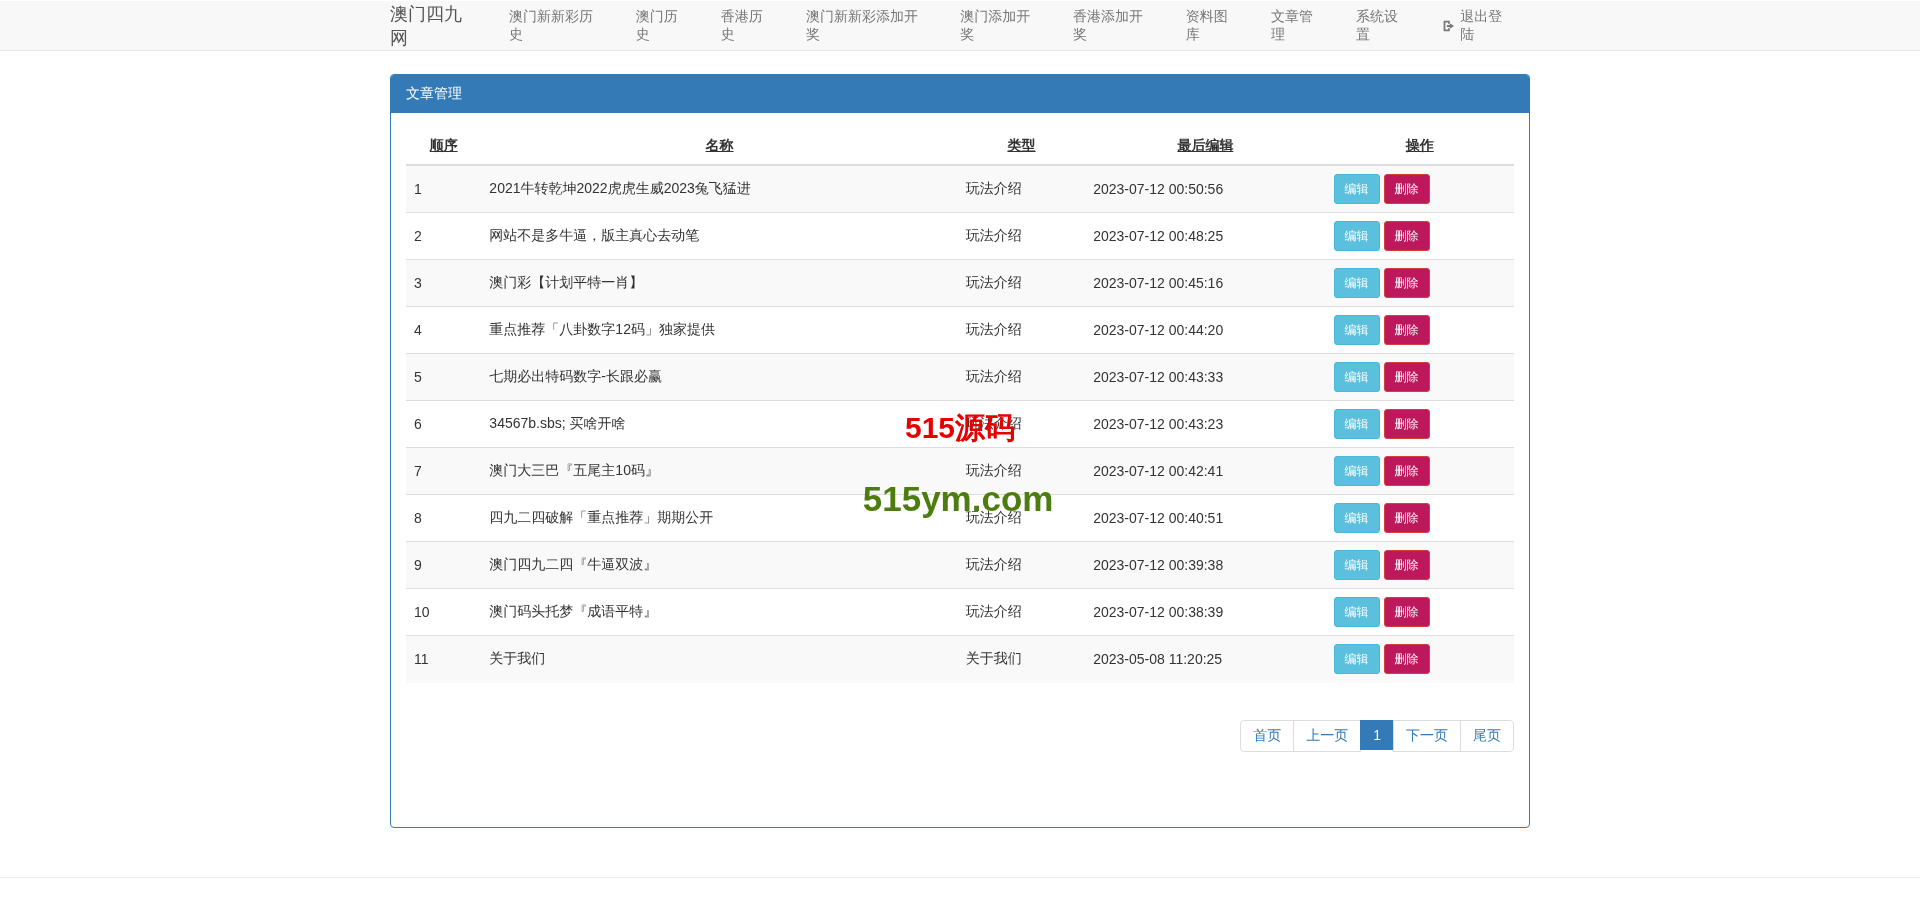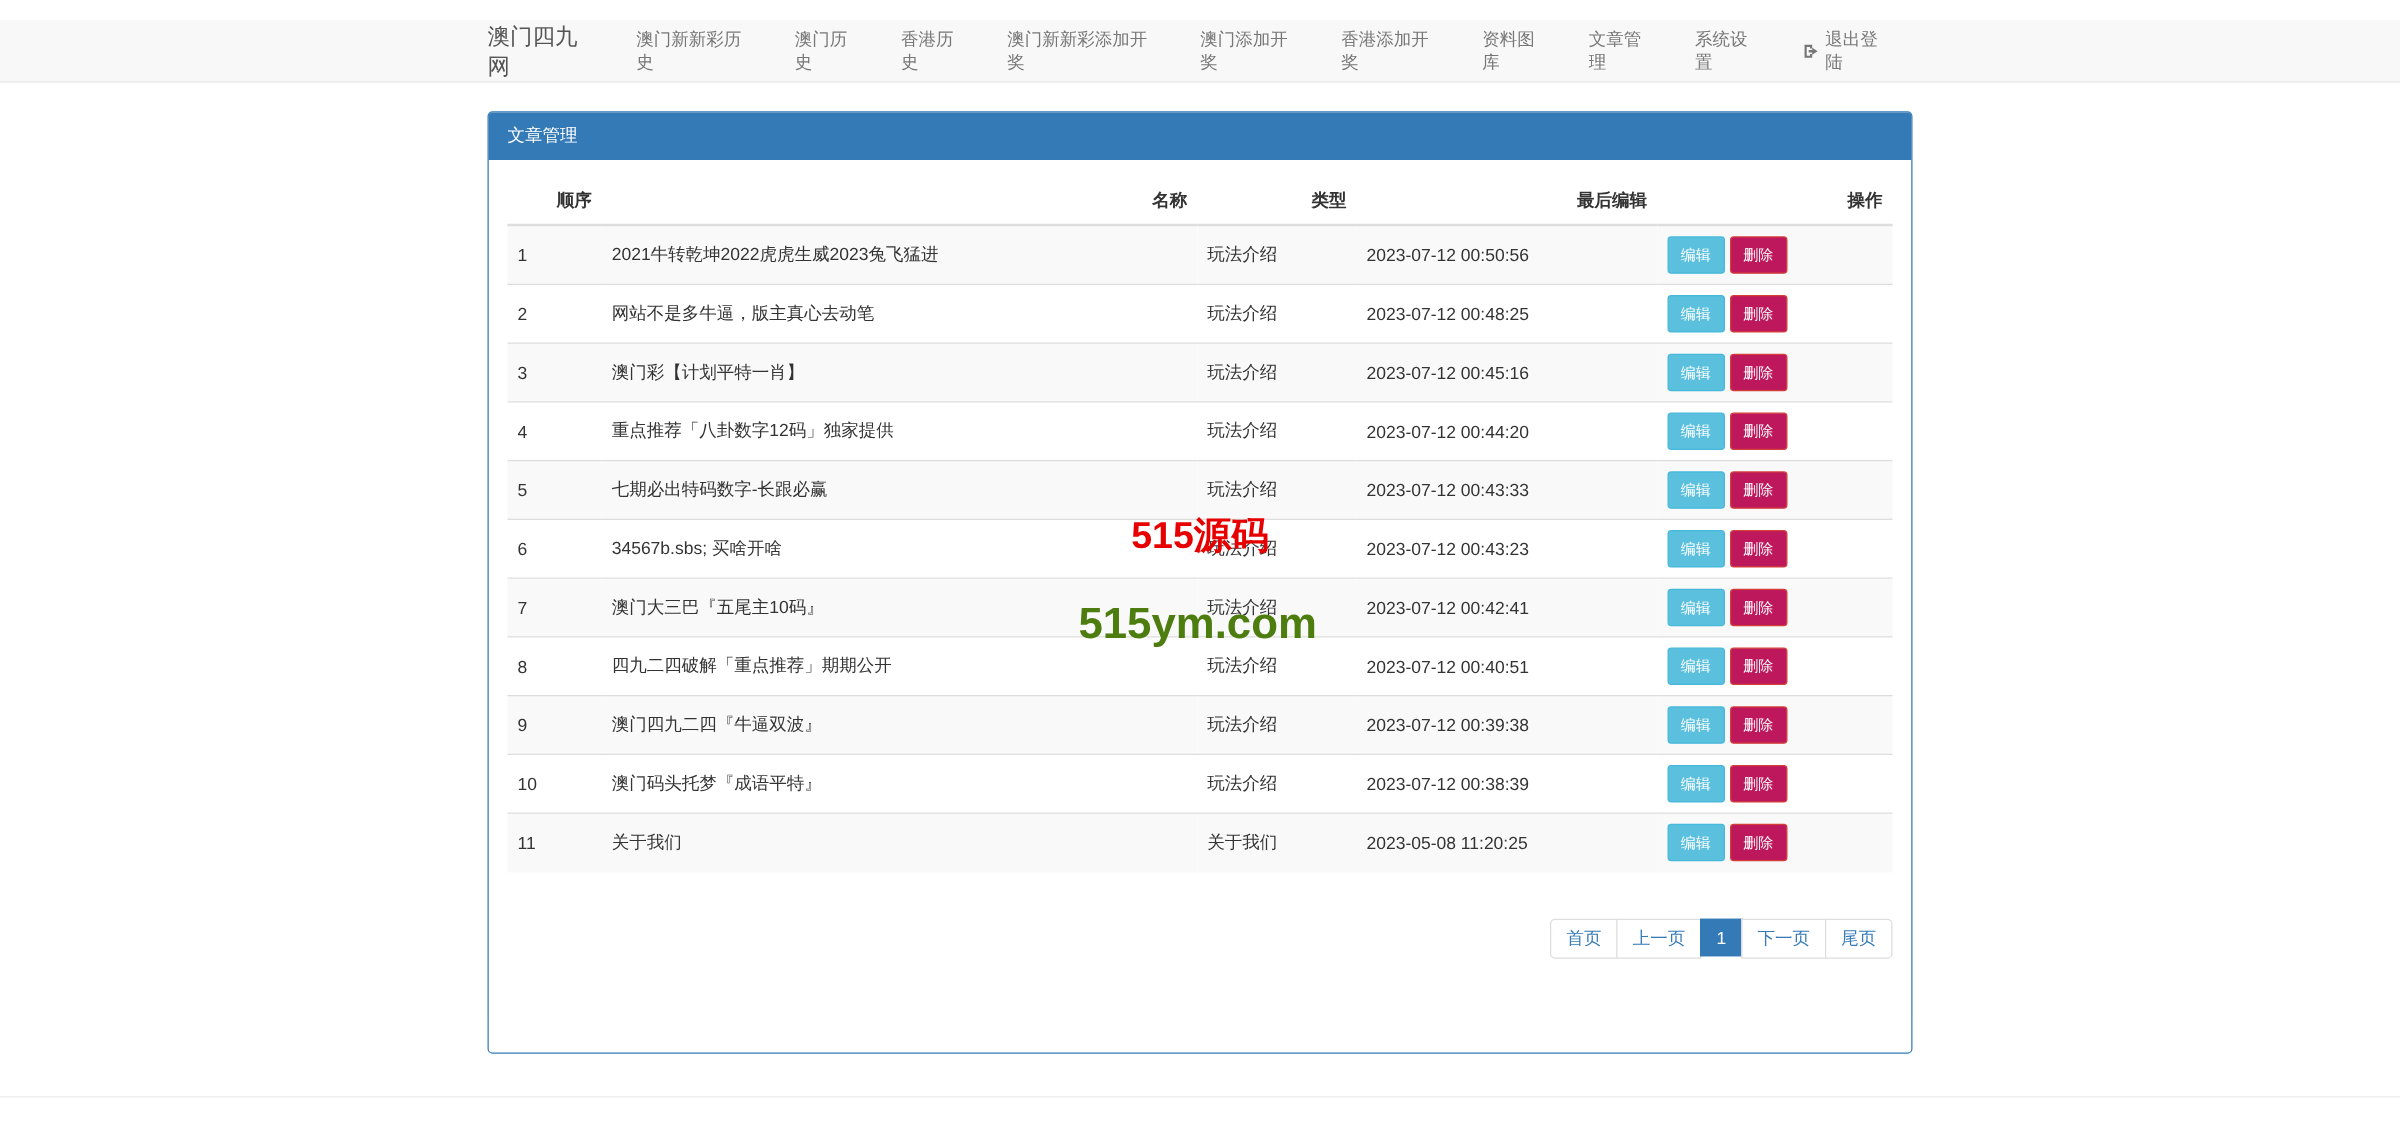--- a/index.html
+++ b/index.html
@@ -4,21 +4,21 @@
 <style>
   * { box-sizing: border-box; margin: 0; padding: 0; }
   html, body { width: 1920px; height: 910px; background: #fff; }
   body {
     font-family: "Liberation Sans", "DejaVu Sans", sans-serif;
     font-size: 14px;
     color: #333;
     position: relative;
     overflow: hidden;
   }
-  .container { width: 1140px; margin: 16px auto; }
+  .container { width: 1140px; margin: 1px auto; }
 
   
   .navbar {
     height: 50px;
     background: #f8f8f8;
     border-bottom: 1px solid #e7e7e7;
   }
   .navbar .container { display: flex; align-items: stretch; height: 100%; }
   .brand {
     display: flex; align-items: center;
@@ -48,26 +48,27 @@
     color: #fff;
     padding: 10px 15px;
     font-size: 14px;
     border-radius: 3px 3px 0 0;
   }
   .panel-body { padding: 15px; }
 
   
   table { width: 100%; border-collapse: collapse; }
   th {
-    text-align: right;
+    text-align: center;
     padding: 9px 8px;
     border-bottom: 2px solid #ddd;
     font-weight: bold;
     font-size: 14px;
     color: #333;
+    text-decoration: underline;
   }
   td {
     padding: 8px;
     border-top: 1px solid #ddd;
     vertical-align: middle;
     font-size: 14px;
     color: #333;
     height: 47px;
   }
   tbody tr:nth-child(odd) { background: #f9f9f9; }

